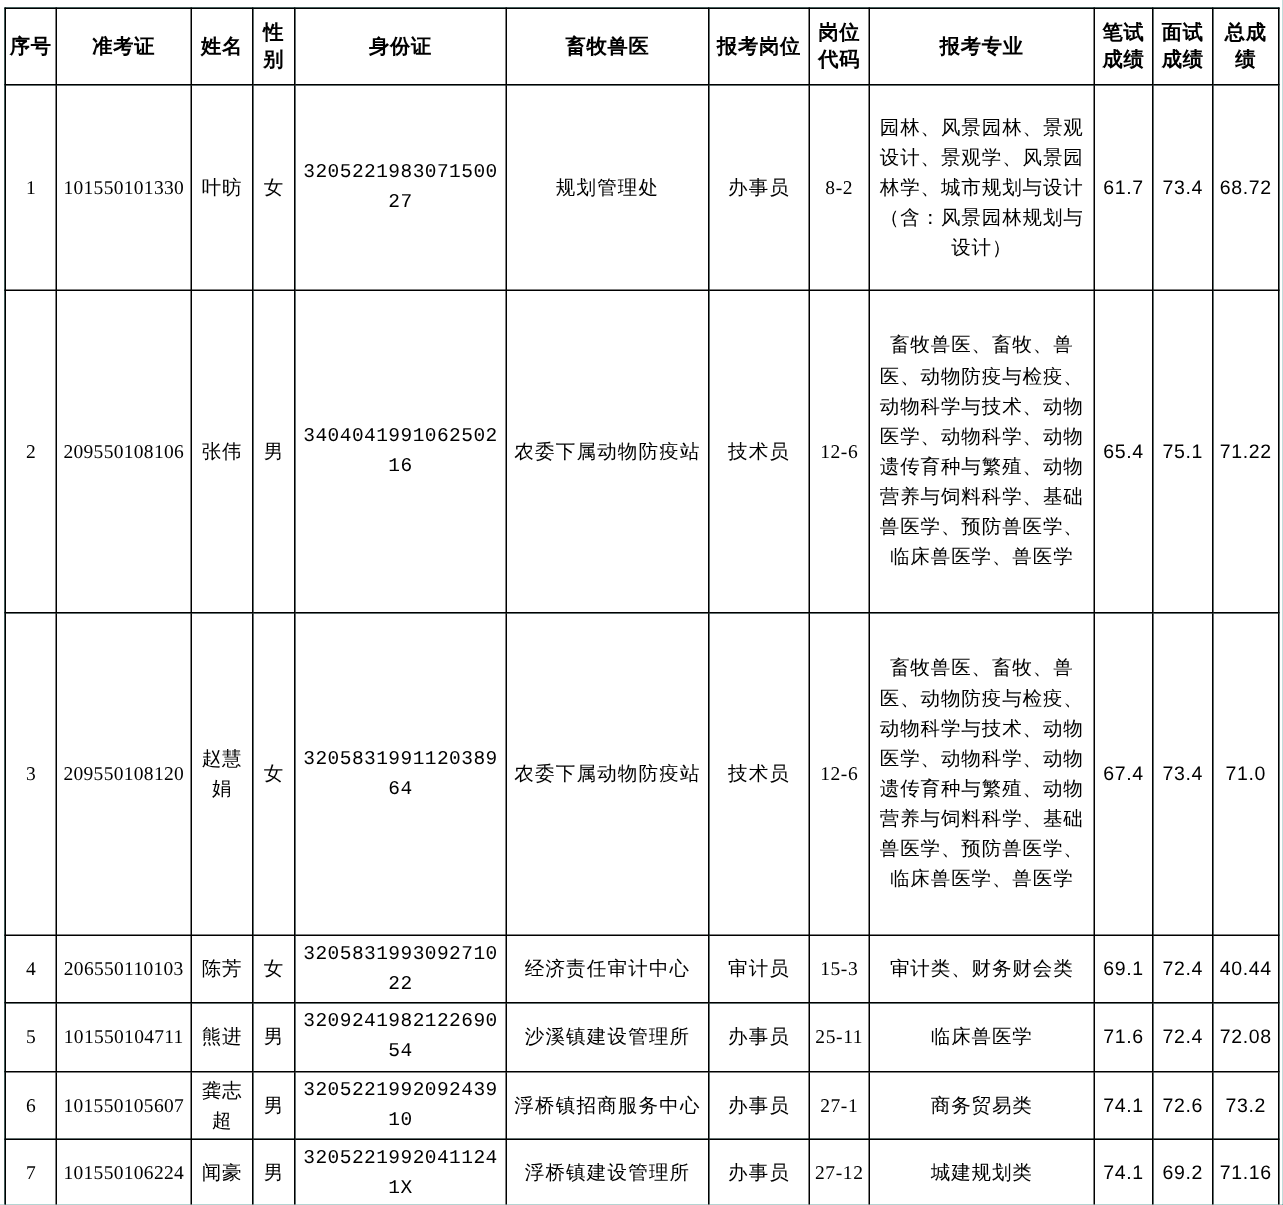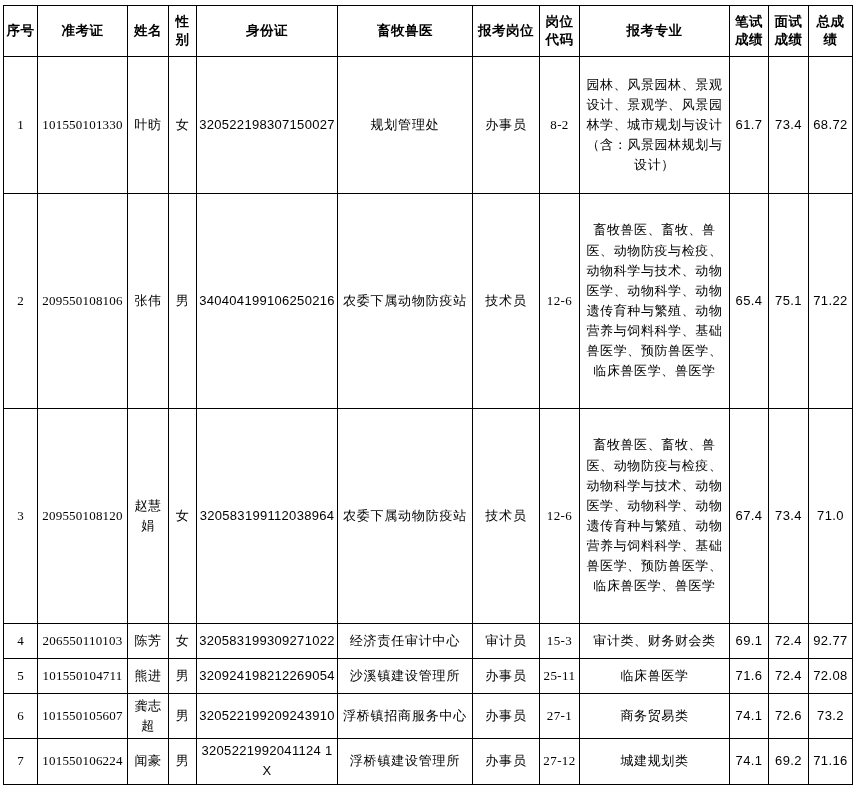--- a/index.html
+++ b/index.html
@@ -52,21 +52,21 @@
     padding-left: 0;
     padding-right: 0;
   }
   td.num {
     font-size: 12.5px;
     font-family: "Liberation Serif", "DejaVu Serif", serif;
     letter-spacing: 0.2px;
   }
   td.idnum {
     font-size: 12.5px;
-    font-family: Liberation Sans, sans-serif;
+    font-family: Liberation Mono, monospace;
     letter-spacing: 0.3px;
     margin-left: 27px;
   }
   td.seq {
     font-size: 12.5px;
     font-family: "Liberation Serif", "DejaVu Serif", serif;
   }
   td.score {
     font-size: 12.5px;
     font-family: Liberation Sans, sans-serif;
@@ -214,21 +214,21 @@
         <td class="num">206550110103</td>
         <td class="name">陈芳</td>
         <td class="name">女</td>
         <td class="idnum">320583199309271022</td>
         <td class="unit">经济责任审计中心</td>
         <td class="post">审计员</td>
         <td class="code">15-3</td>
         <td class="major-short">审计类、财务财会类</td>
         <td class="score">69.1</td>
         <td class="score">72.4</td>
-        <td class="score">92.77</td>
+        <td class="score">40.44</td>
       </tr>
       <tr class="short">
         <td class="seq">5</td>
         <td class="num">101550104711</td>
         <td class="name">熊进</td>
         <td class="name">男</td>
         <td class="idnum">320924198212269054</td>
         <td class="unit">沙溪镇建设管理所</td>
         <td class="post">办事员</td>
         <td class="code">25-11</td>

